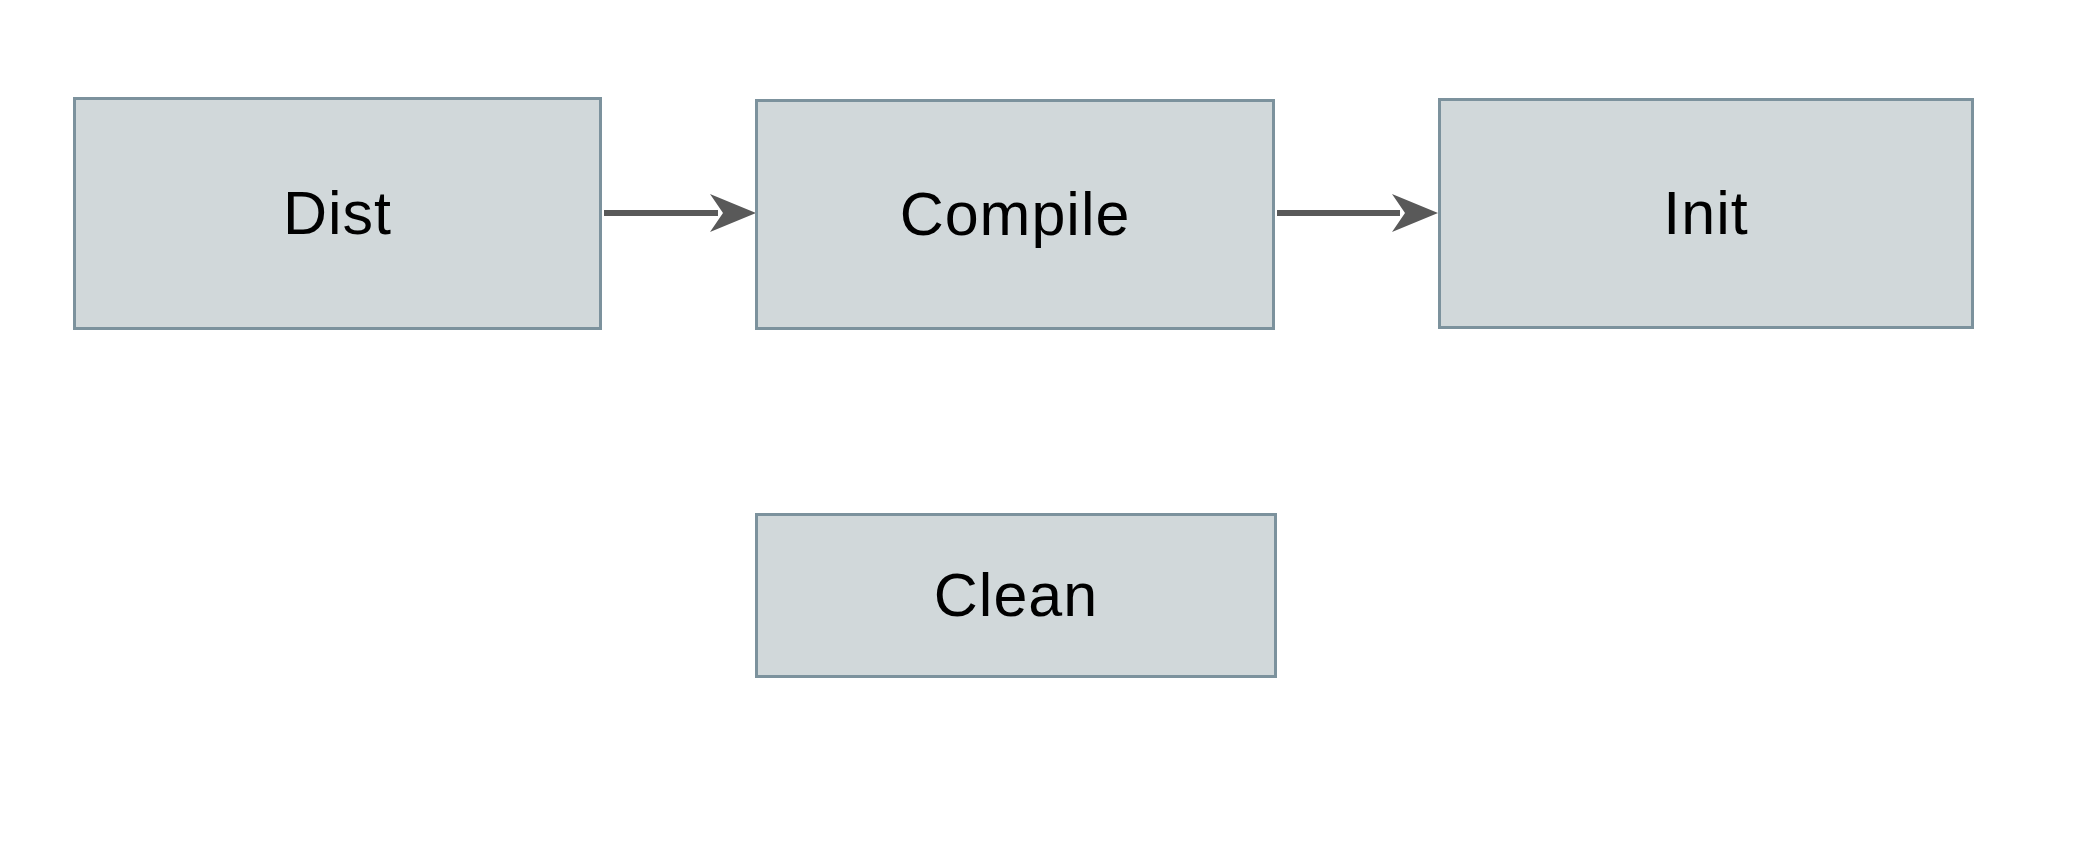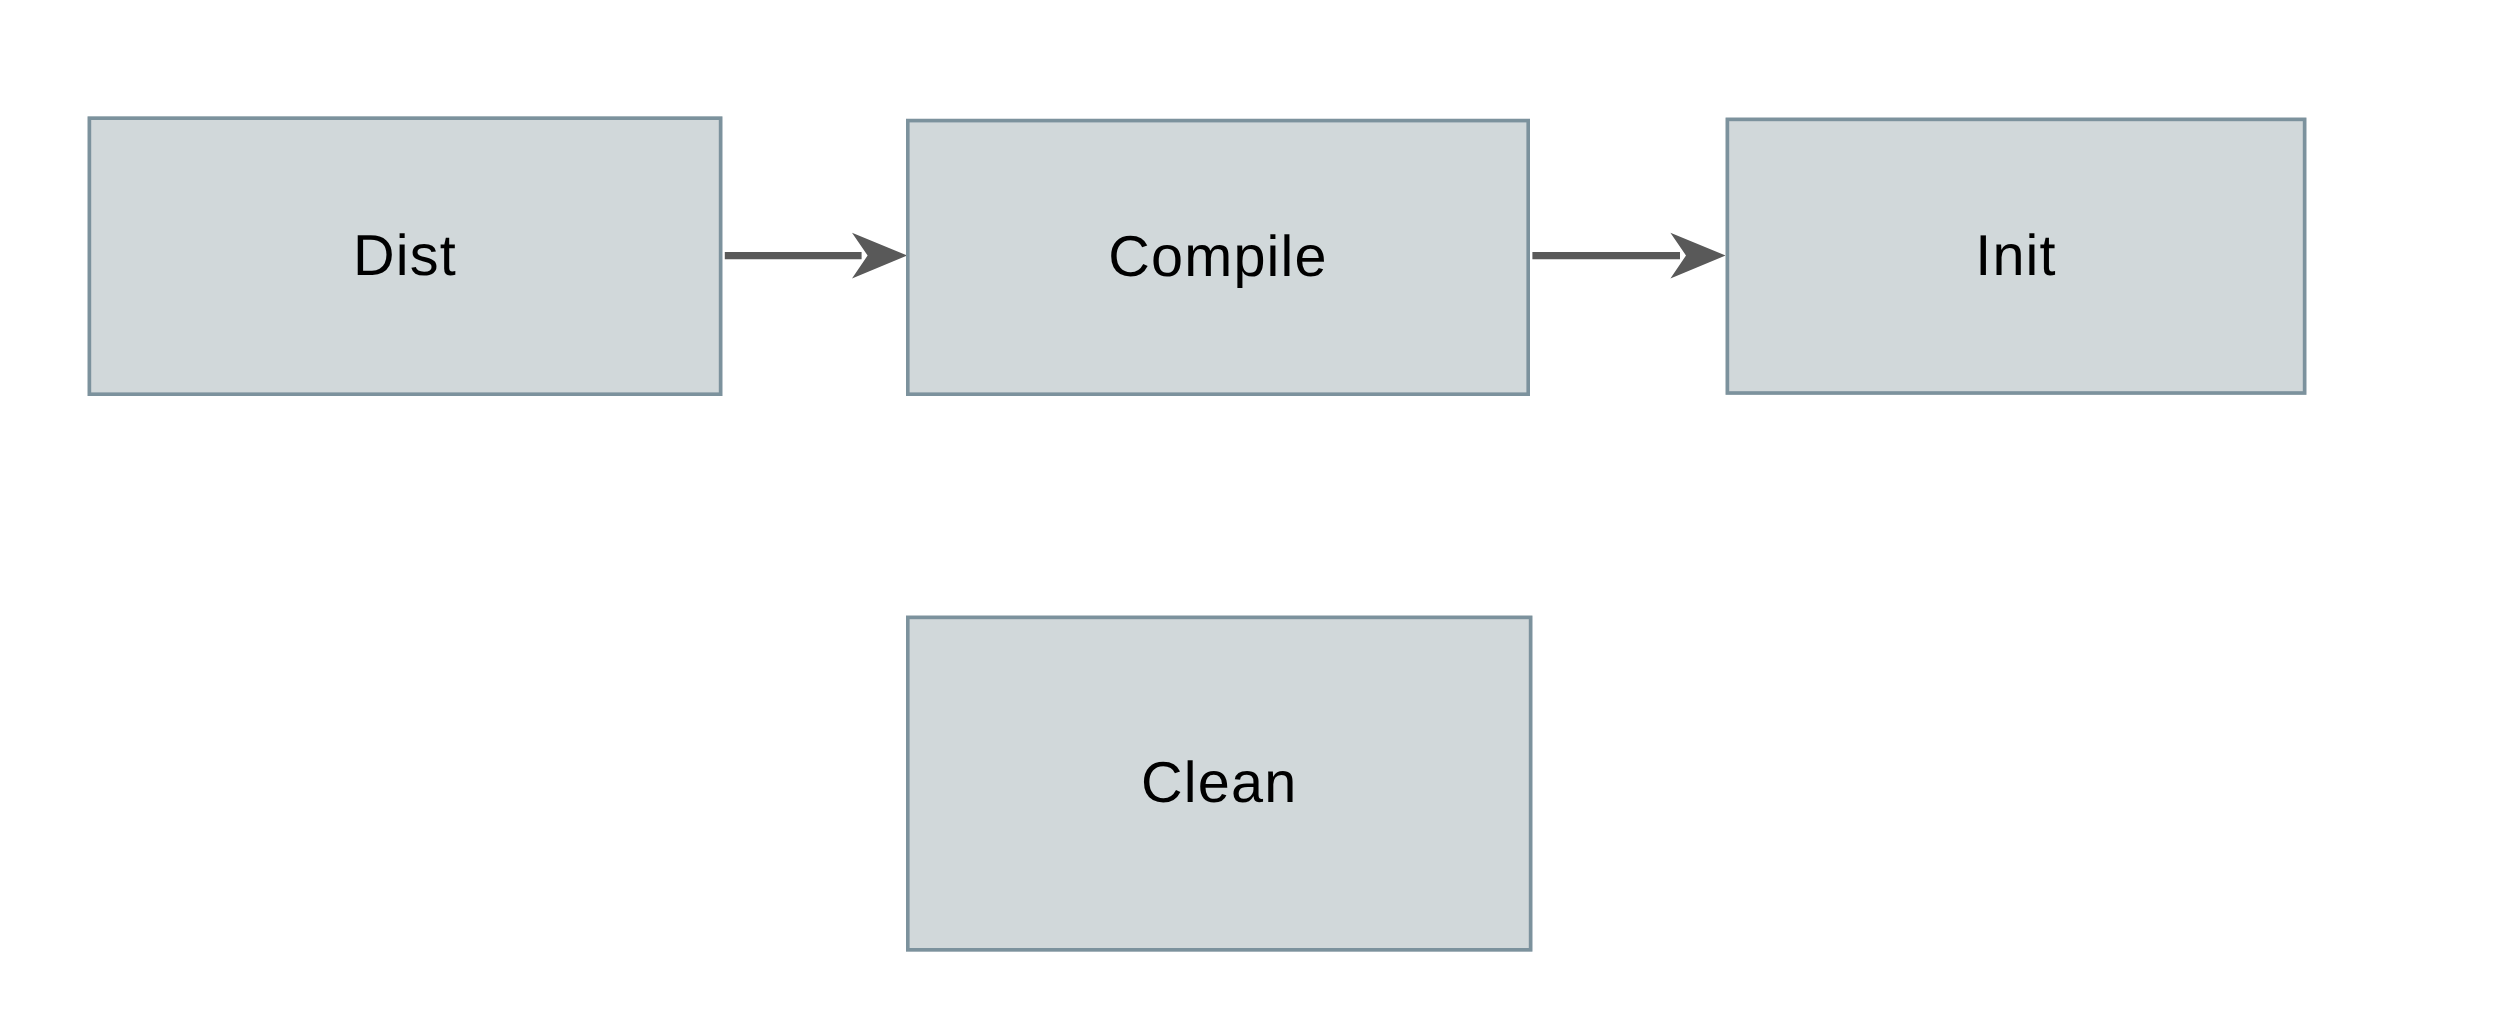--- a/index.html
+++ b/index.html
@@ -18,31 +18,31 @@
   .node {
     position: absolute;
     box-sizing: border-box;
     background: var(--node-fill, #D1D8DA);
     border: 3px solid var(--node-border, #7C929D);
     display: flex;
     align-items: center;
     justify-content: center;
   }
   .node-label {
-    font-size: 48px;
+    font-size: 61px;
     font-weight: 400;
     letter-spacing: 1px;
     color: var(--text, #000000);
     line-height: 1;
     user-select: none;
   }
   #node-dist    { left: 73px;   top: 97px;  width: 529px; height: 233px; }
   #node-compile { left: 755px;  top: 99px;  width: 520px; height: 231px; justify-content: center; }
-  #node-init    { left: 1438px; top: 98px;  width: 484px; height: 231px; }
-  #node-clean   { left: 755px;  top: 513px; width: 522px; height: 280px; }
+  #node-init    { left: 1438px; top: 98px;  width: 536px; height: 231px; }
+  #node-clean   { left: 755px;  top: 513px; width: 522px; height: 165px; }
   .connector-layer {
     position: absolute;
     left: 0; top: 0;
     width: 2078px;
     height: 848px;
     pointer-events: none;
   }
 </style>
 </head>
 <body>

